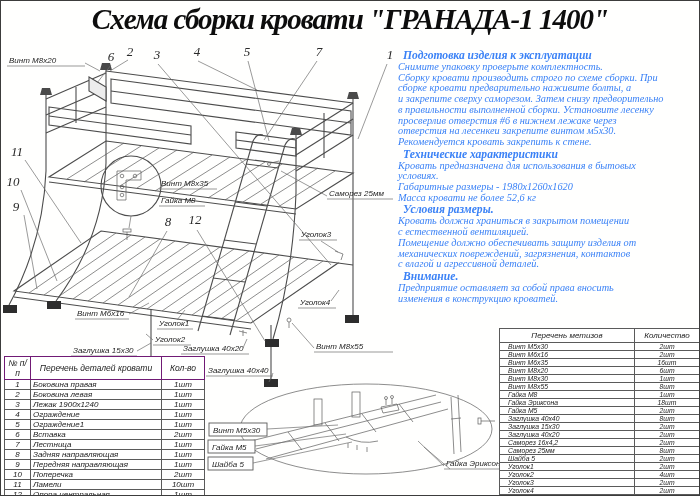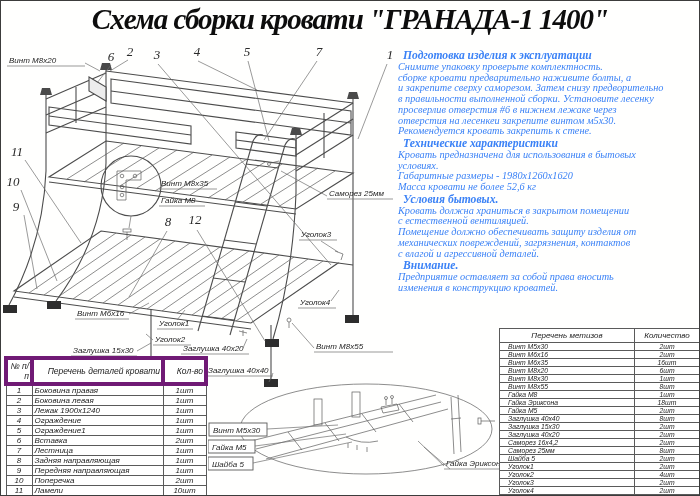--- a/index.html
+++ b/index.html
@@ -7,21 +7,21 @@
   .page{position:absolute;inset:0;background:#fffffe;border:1.5px solid #3c3c3c;box-sizing:border-box;overflow:hidden;}
   .title{position:absolute;top:2px;left:0;width:100%;text-align:center;
          font:italic 700 29px "Liberation Serif",serif;color:#0d0d0d;letter-spacing:-1px;white-space:nowrap;}
   
   .instr{position:absolute;left:397px;top:48px;width:300px;color:#3b82f6;}
   .instr .sec-h{font:italic 700 11.6px "Liberation Serif",serif;padding-left:5px;margin:0;}
   .instr .sec-b div{font:italic 10.3px/10.7px "Liberation Serif",serif;white-space:nowrap;}
   
   table{border-collapse:collapse;table-layout:fixed;background:#fff;padding-left:16px;}
   .parts{position:absolute;left:3px;top:355px;width:200px;}
-  .parts th{font:italic 8.5px "Liberation Sans",sans-serif;height:14px;border:4px solid #701a75;color:#222;font-weight:normal;text-align:right;}
+  .parts th{font:italic 8.5px "Liberation Sans",sans-serif;height:14px;border:1px solid #701a75;color:#222;font-weight:normal;}
   .parts td{font:italic 8px/9px "Liberation Sans",sans-serif;height:9px;border:1px solid #5a5a5a;color:#222;padding:0 2px;overflow:hidden;white-space:nowrap;}
   .parts td:first-child,.parts td:last-child{text-align:center;padding:0;}
   .hw{position:absolute;left:498px;top:327px;width:200px;}
   .hw th{font:italic 8px "Liberation Sans",sans-serif;height:11px;border:1px solid #5a5a5a;color:#222;font-weight:normal;}
   .hw td{font:italic 6.8px/7px "Liberation Sans",sans-serif;height:7px;border:1px solid #5a5a5a;color:#222;padding:0 2px 0 8px;overflow:hidden;white-space:nowrap;}
   .hw td:last-child{text-align:center;padding:0;}
   
   svg{position:absolute;}
   .ln{stroke:#4c4c4c;stroke-width:1.1;fill:none;}
   .thin{stroke:#5c5c5c;stroke-width:.7;fill:none;}
@@ -286,39 +286,40 @@
       <line class="leader" x1="248" y1="87" x2="222" y2="62"></line>
       <line class="leader" x1="254" y1="90" x2="228" y2="68"></line>
     </g>
   </svg>
 
   <div class="instr">
     <div>
       <div class="sec-h">Подготовка изделия к эксплуатации</div>
       <div class="sec-b">
           <div>Снимите упаковку проверьте комплектность.</div>
+          <div>Сборку кровати производить строго по схеме сборки. При</div>
           <div>сборке кровати  предварительно наживите  болты, а</div>
           <div>и закрепите сверху саморезом. Затем снизу предворительно</div>
           <div>в правильности выполненной сборки. Установите лесенку</div>
           <div>просверлив отверстия #6 в нижнем лежаке через</div>
           <div>отверстия на лесенкеи закрепите винтом м5х30.</div>
           <div>Рекомендуется кровать закрепить к стене.</div>
         </div>
     </div>
     <div>
       <div class="sec-h">Технические характеристики</div>
       <div class="sec-b">
           <div>Кровать предназначена для использования в бытовых</div>
           <div>условиях.</div>
           <div>Габаритные размеры - 1980х1260х1620</div>
           <div>Масса кровати не более 52,6 кг</div>
         </div>
     </div>
     <div>
-      <div class="sec-h">Условия бытовых.</div>
+      <div class="sec-h">Условия размеры.</div>
       <div class="sec-b">
           <div>Кровать должна храниться в закрытом помещении</div>
           <div>с естественной вентиляцией.</div>
           <div>Помещение должно обеспечивать защиту изделия от</div>
           <div>механических повреждений, загрязнения, контактов</div>
           <div>с влагой и агрессивной деталей.</div>
         </div>
     </div>
     <div>
       <div class="sec-h">Внимание.</div>

